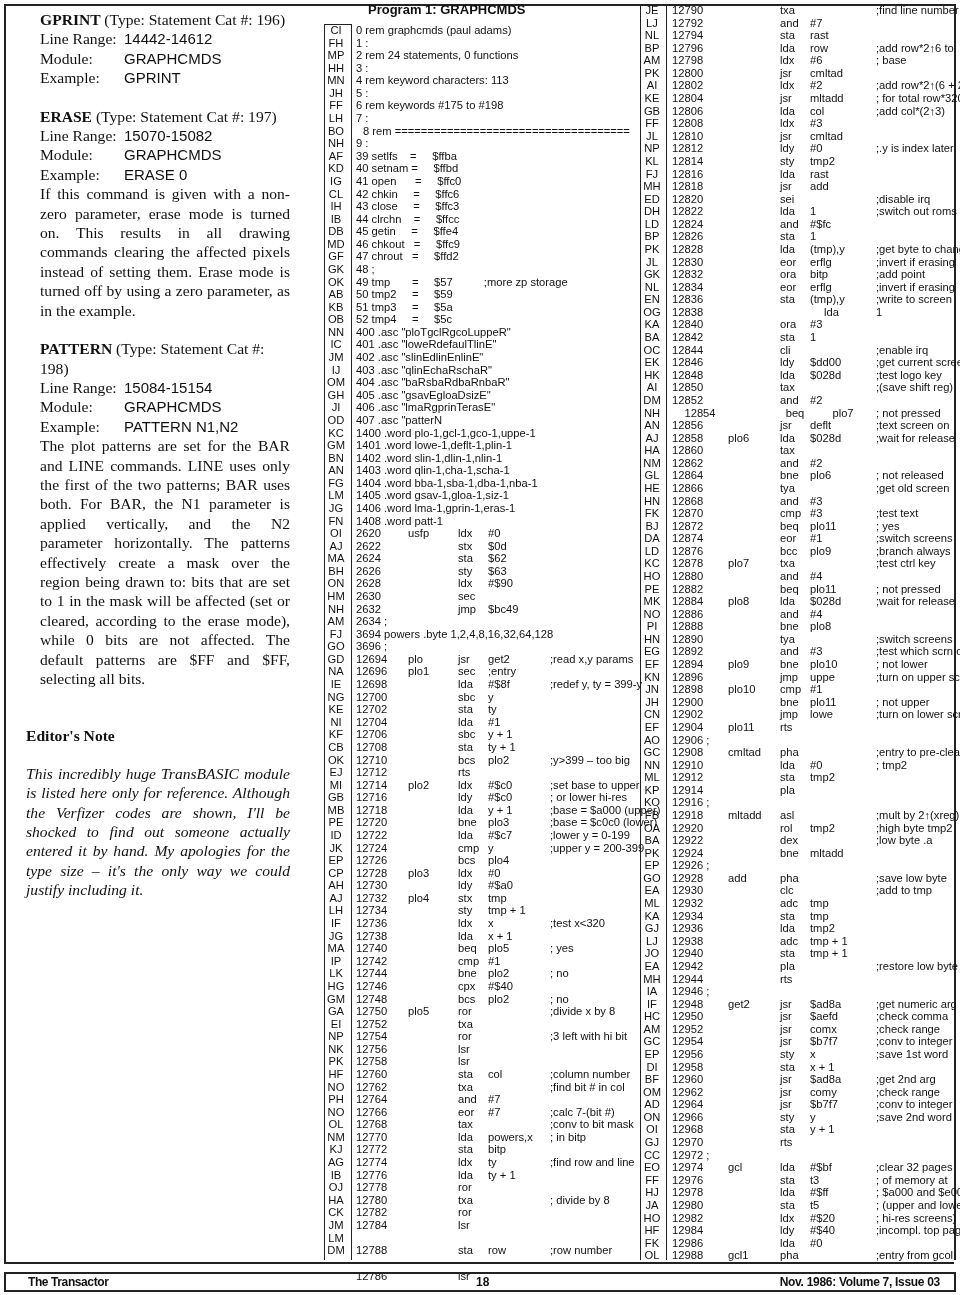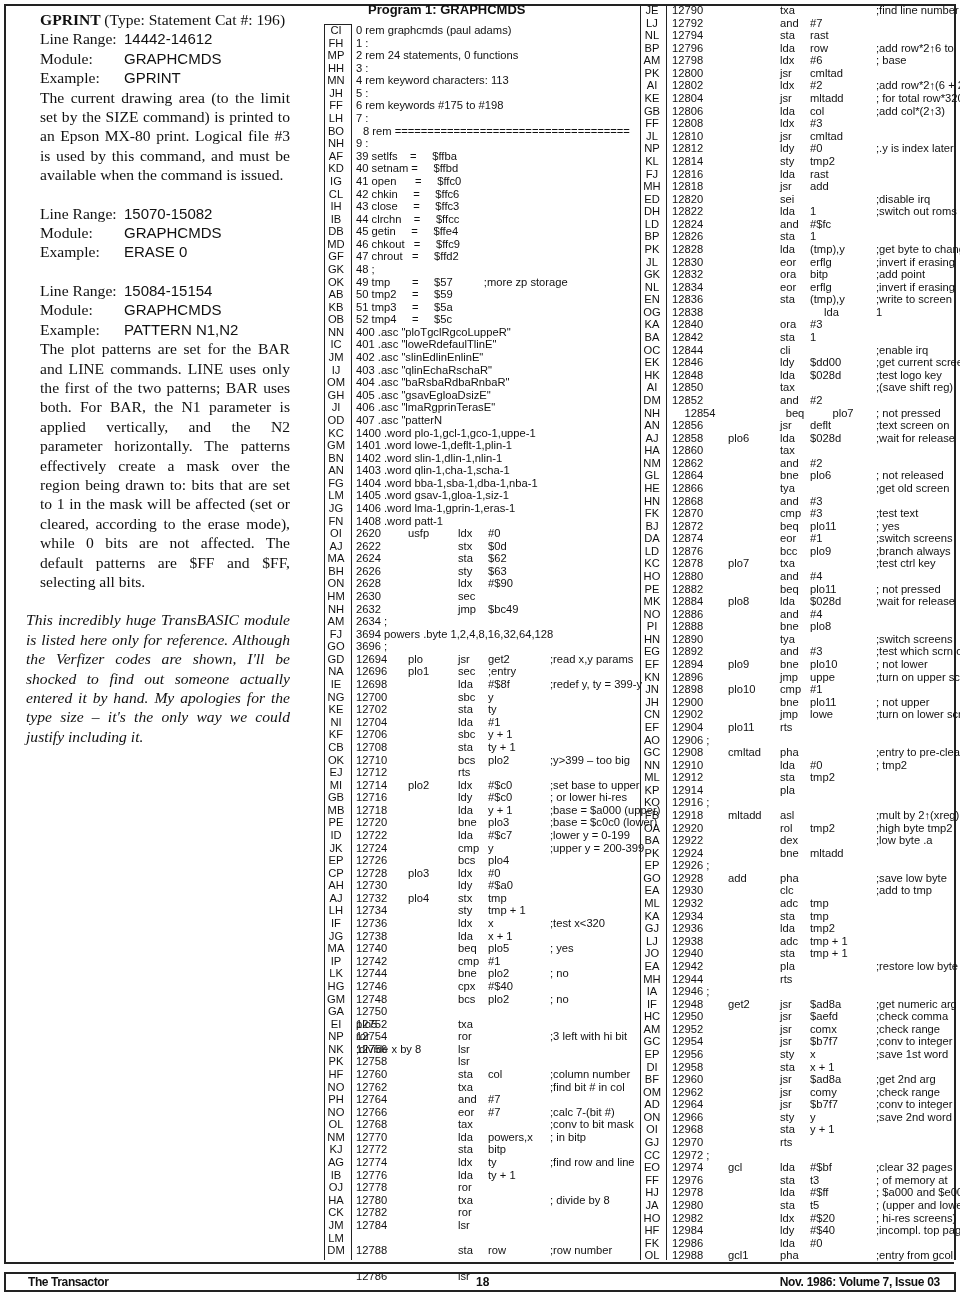--- a/index.html
+++ b/index.html
@@ -63,52 +63,55 @@
           <span class="meta-value">14442-14612</span>
         </div>
         <div class="meta-row">
           <span class="meta-label">Module:</span>
           <span class="meta-value">GRAPHCMDS</span>
         </div>
         <div class="meta-row">
           <span class="meta-label">Example:</span>
           <span class="meta-value">GPRINT</span>
         </div>
-        <div class="desc">The current drawing area (to the limit set by the SIZE command) is printed to an Epson MX-80 print. Logical file #3 is used by this command, and must be available when the command is issued.</div>
       </div>
       <div class="entry">
+        <div class="entry-title"><span>ERASE</span> <span class="type">(Type: Statement   Cat #: 197)</span></div>
         <div class="meta-row">
           <span class="meta-label">Line Range:</span>
           <span class="meta-value">15070-15082</span>
         </div>
         <div class="meta-row">
           <span class="meta-label">Module:</span>
           <span class="meta-value">GRAPHCMDS</span>
         </div>
         <div class="meta-row">
           <span class="meta-label">Example:</span>
           <span class="meta-value">ERASE 0</span>
         </div>
+        <div class="desc">If this command is given with a non-zero parameter, erase mode is turned on. This results in all drawing commands clearing the affected pixels instead of setting them. Erase mode is turned off by using a zero parameter, as in the example.</div>
       </div>
       <div class="entry">
+        <div class="entry-title"><span>PATTERN</span> <span class="type">(Type: Statement   Cat #: 198)</span></div>
         <div class="meta-row">
           <span class="meta-label">Line Range:</span>
           <span class="meta-value">15084-15154</span>
         </div>
         <div class="meta-row">
           <span class="meta-label">Module:</span>
           <span class="meta-value">GRAPHCMDS</span>
         </div>
         <div class="meta-row">
           <span class="meta-label">Example:</span>
           <span class="meta-value">PATTERN N1,N2</span>
         </div>
         <div class="desc">The plot patterns are set for the BAR and LINE commands. LINE uses only the first of the two patterns; BAR uses both. For BAR, the N1 parameter is applied vertically, and the N2 parameter horizontally. The patterns effectively create a mask over the region being drawn to: bits that are set to 1 in the mask will be affected (set or cleared, according to the erase mode), while 0 bits are not affected. The default patterns are $FF and $FF, selecting all bits.</div>
       </div>
     </div>
+  <div class="editor-heading">Editor's Note</div>
   <div class="editor-note">This incredibly huge TransBASIC module is listed here only for reference. Although the Verfizer codes are shown, I'll be shocked to find out someone actually entered it by hand. My apologies for the type size – it's the only way we could justify including it.</div>
 </div>
 
 <div class="prog-title">Program 1: GRAPHCMDS</div>
 <div class="mid-box"></div>
 <div class="listing listing-mid" id="listing-mid">
     <div class="row"><span class="code">CI</span><span class="line" style="display: flex;"><span>0 rem graphcmds (paul adams)</span></span></div>
     <div class="row"><span class="code">FH</span><span class="line" style="display: flex;"><span>1 :</span></span></div>
     <div class="row"><span class="code">MP</span><span class="line" style="display: flex;"><span>2 rem 24 statements, 0 functions</span></span></div>
     <div class="row"><span class="code">HH</span><span class="line" style="display: flex;"><span>3 :</span></span></div>
@@ -179,21 +182,21 @@
     <div class="row"><span class="code">AH</span><span class="line" style="display: flex;"><span class="lnum">12730</span><span class="label"></span><span class="op">ldy</span><span class="arg">#$a0</span><span class="cmt"></span></span></div>
     <div class="row"><span class="code">AJ</span><span class="line" style="display: flex;"><span class="lnum">12732</span><span class="label">plo4</span><span class="op">stx</span><span class="arg">tmp</span><span class="cmt"></span></span></div>
     <div class="row"><span class="code">LH</span><span class="line" style="display: flex;"><span class="lnum">12734</span><span class="label"></span><span class="op">sty</span><span class="arg">tmp + 1</span><span class="cmt"></span></span></div>
     <div class="row"><span class="code">IF</span><span class="line" style="display: flex;"><span class="lnum">12736</span><span class="label"></span><span class="op">ldx</span><span class="arg">x</span><span class="cmt">;test x&lt;320</span></span></div>
     <div class="row"><span class="code">JG</span><span class="line" style="display: flex;"><span class="lnum">12738</span><span class="label"></span><span class="op">lda</span><span class="arg">x + 1</span><span class="cmt"></span></span></div>
     <div class="row"><span class="code">MA</span><span class="line" style="display: flex;"><span class="lnum">12740</span><span class="label"></span><span class="op">beq</span><span class="arg">plo5</span><span class="cmt">; yes</span></span></div>
     <div class="row"><span class="code">IP</span><span class="line" style="display: flex;"><span class="lnum">12742</span><span class="label"></span><span class="op">cmp</span><span class="arg">#1</span><span class="cmt"></span></span></div>
     <div class="row"><span class="code">LK</span><span class="line" style="display: flex;"><span class="lnum">12744</span><span class="label"></span><span class="op">bne</span><span class="arg">plo2</span><span class="cmt">; no</span></span></div>
     <div class="row"><span class="code">HG</span><span class="line" style="display: flex;"><span class="lnum">12746</span><span class="label"></span><span class="op">cpx</span><span class="arg">#$40</span><span class="cmt"></span></span></div>
     <div class="row"><span class="code">GM</span><span class="line" style="display: flex;"><span class="lnum">12748</span><span class="label"></span><span class="op">bcs</span><span class="arg">plo2</span><span class="cmt">; no</span></span></div>
-    <div class="row"><span class="code">GA</span><span class="line" style="display: flex; flex-direction: column;"><span class="lnum">12750</span><span class="label">plo5</span><span class="op">ror</span><span class="arg"></span><span class="cmt">;divide x by 8</span></span></div>
+    <div class="row"><span class="code">GA</span><span class="line" style="display: flex;"><span class="lnum">12750</span><span class="label">plo5</span><span class="op">ror</span><span class="arg"></span><span class="cmt">;divide x by 8</span></span></div>
     <div class="row"><span class="code">EI</span><span class="line" style="display: flex;"><span class="lnum">12752</span><span class="label"></span><span class="op">txa</span><span class="arg"></span><span class="cmt"></span></span></div>
     <div class="row"><span class="code">NP</span><span class="line" style="display: flex;"><span class="lnum">12754</span><span class="label"></span><span class="op">ror</span><span class="arg"></span><span class="cmt">;3 left with hi bit</span></span></div>
     <div class="row"><span class="code">NK</span><span class="line" style="display: flex;"><span class="lnum">12756</span><span class="label"></span><span class="op">lsr</span><span class="arg"></span><span class="cmt"></span></span></div>
     <div class="row"><span class="code">PK</span><span class="line" style="display: flex;"><span class="lnum">12758</span><span class="label"></span><span class="op">lsr</span><span class="arg"></span><span class="cmt"></span></span></div>
     <div class="row"><span class="code">HF</span><span class="line" style="display: flex;"><span class="lnum">12760</span><span class="label"></span><span class="op">sta</span><span class="arg">col</span><span class="cmt">;column number</span></span></div>
     <div class="row"><span class="code">NO</span><span class="line" style="display: flex;"><span class="lnum">12762</span><span class="label"></span><span class="op">txa</span><span class="arg"></span><span class="cmt">;find bit # in col</span></span></div>
     <div class="row"><span class="code">PH</span><span class="line" style="display: flex;"><span class="lnum">12764</span><span class="label"></span><span class="op">and</span><span class="arg">#7</span><span class="cmt"></span></span></div>
     <div class="row"><span class="code">NO</span><span class="line" style="display: flex;"><span class="lnum">12766</span><span class="label"></span><span class="op">eor</span><span class="arg">#7</span><span class="cmt">;calc 7-(bit #)</span></span></div>
     <div class="row"><span class="code">OL</span><span class="line" style="display: flex;"><span class="lnum">12768</span><span class="label"></span><span class="op">tax</span><span class="arg"></span><span class="cmt">;conv to bit mask</span></span></div>
     <div class="row"><span class="code">NM</span><span class="line" style="display: flex;"><span class="lnum">12770</span><span class="label"></span><span class="op">lda</span><span class="arg">powers,x</span><span class="cmt">; in bitp</span></span></div>

